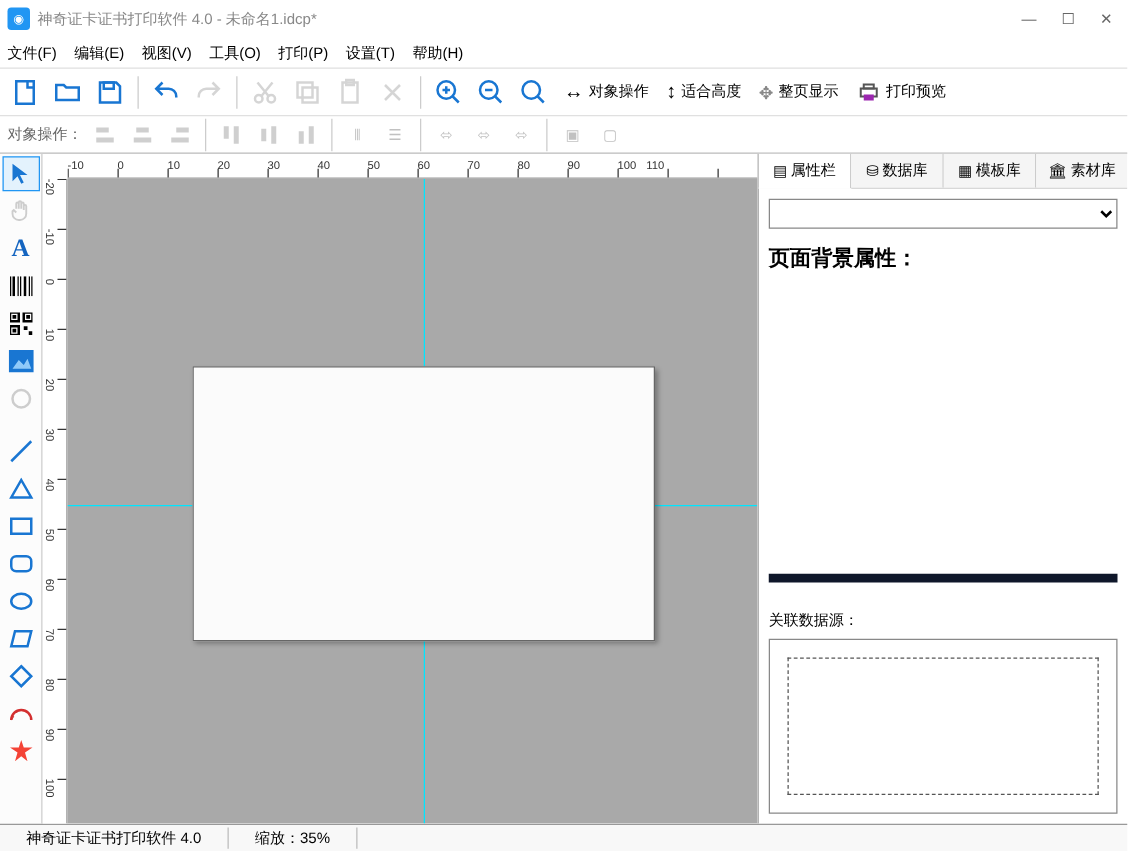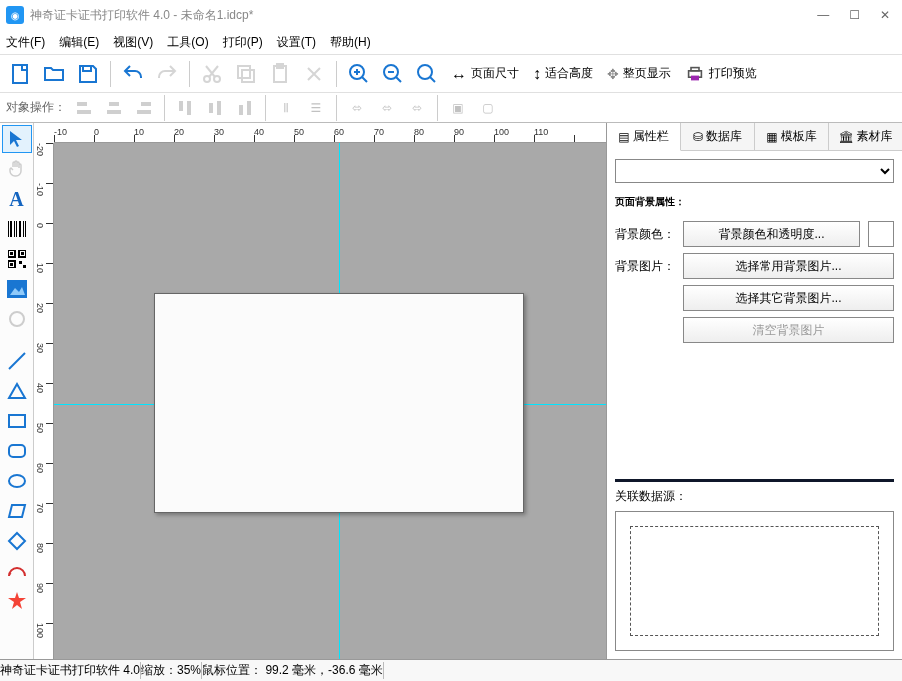--- a/index.html
+++ b/index.html
@@ -30,32 +30,32 @@
 .page { position: absolute; left: 100px; top: 150px; width: 370px; height: 220px; background: #fbfbfb; border: 1px solid #666; box-shadow: 2px 2px 4px rgba(0,0,0,0.3); }
 .guide-v { position: absolute; top: 0; bottom: 0; width: 1px; background: #00e5ff; left: 285px; }
 .guide-h { position: absolute; left: 0; right: 0; height: 1px; background: #00e5ff; top: 261px; }
 .rpanel { width: 296px; background: #fff; border-left: 1px solid #999; display: flex; flex-direction: column; }
 .rtabs { display: flex; height: 28px; border-bottom: 1px solid #ccc; }
 .rtab { flex: 1; display: flex; align-items: center; justify-content: center; gap: 3px; cursor: pointer; border-right: 1px solid #ccc; background: #f5f5f5; }
 .rtab.active { background: #fff; border-bottom: 1px solid #fff; margin-bottom: -1px; }
 .rtab:last-child { border-right: none; }
 .rbody { flex: 1; padding: 8px; display: flex; flex-direction: column; gap: 8px; overflow: hidden; }
 .combo { width: 100%; height: 24px; border: 1px solid #888; background: #fff; }
-.sectitle { font-weight: bold; font-size: 10px; padding: 4px 0; }
+.sectitle { font-weight: bold; font-size: 17px; padding: 4px 0; }
 .proprow { display: flex; align-items: center; gap: 8px; margin-bottom: 6px; }
 .propbtn { flex: 1; height: 26px; border: 1px solid #888; background: linear-gradient(#fff,#eee); cursor: pointer; text-align: center; line-height: 24px; }
 .propbtn.disabled { color: #999; }
 .swatch { width: 26px; height: 26px; border: 1px solid #888; background: #fff; }
-.dssec { border-top: 3px solid #0f172a; padding-top: 6px; margin-top: auto; }
+.dssec { border-top: 7px solid #0f172a; padding-top: 22px; margin-top: auto; }
 .dssel { flex: 1; height: 22px; border: 1px solid #888; background: #fff; padding: 0 4px; }
 .thumbhdr { background: #0a4db3; color: #fff; padding: 3px 6px; font-weight: bold; }
 .thumbbox { height: 140px; border: 1px solid #888; padding: 14px; }
 .thumbinner { width: 100%; height: 100%; border: 1px dashed #555; }
 .statusbar { height: 22px; border-top: 1px solid #999; display: flex; align-items: center; font-size: 12px; background: #f8f8f8; }
-.statusbar .cell { padding: 0 0; border-right: 1px solid #bbb; }
+.statusbar .cell { padding: 0 21px; border-right: 1px solid #bbb; }
 .rtick { position: absolute; font-size: 9px; color: #333; }
 </style>
 </head>
 <body>
 
 <div class="titlebar">
   <div class="icon">◉</div>
   <div class="title">神奇证卡证书打印软件 4.0 - 未命名1.idcp*</div>
   <div class="winbtns">
     <span>—</span>
@@ -142,21 +142,21 @@
       </svg>
     </div>
   <div class="tbtn">
       <svg viewBox="0 0 24 24">
         <circle cx="10" cy="10" r="7" fill="none" stroke="#1976d2" stroke-width="2"></circle>
         <path d="M15 15l5 5" stroke="#1976d2" stroke-width="2"></path>
       </svg>
     </div>
   <div class="tlabel">
       <span style="font-size:16px">↔</span>
-      <span>页面尺寸</span>
+      <span>对象操作</span>
     </div>
   <div class="tlabel">
       <span style="font-size:16px">↕</span>
       <span>适合高度</span>
     </div>
   <div class="tlabel">
       <span style="font-size:14px;color:#888">✥</span>
       <span>整页显示</span>
     </div>
   <div class="tlabel">
@@ -338,21 +338,21 @@
         <span class="rtick" style="left: 280px; top: 4px;">60</span>
         <div style="position: absolute; top: 12px; height: 8px; width: 1px; background: rgb(51, 51, 51); left: 280px;"></div>
         <span class="rtick" style="left: 320px; top: 4px;">70</span>
         <div style="position: absolute; top: 12px; height: 8px; width: 1px; background: rgb(51, 51, 51); left: 320px;"></div>
         <span class="rtick" style="left: 360px; top: 4px;">80</span>
         <div style="position: absolute; top: 12px; height: 8px; width: 1px; background: rgb(51, 51, 51); left: 360px;"></div>
         <span class="rtick" style="left: 400px; top: 4px;">90</span>
         <div style="position: absolute; top: 12px; height: 8px; width: 1px; background: rgb(51, 51, 51); left: 400px;"></div>
         <span class="rtick" style="left: 440px; top: 4px;">100</span>
         <div style="position: absolute; top: 12px; height: 8px; width: 1px; background: rgb(51, 51, 51); left: 440px;"></div>
-        <span class="rtick" style="left: 480px; top: 4px;">110</span>
+        <span class="rtick" style="left: 463px; top: 4px;">110</span>
         <div style="position: absolute; top: 12px; height: 8px; width: 1px; background: rgb(51, 51, 51); left: 480px;"></div>
         <span class="rtick" style="left: 520px; top: 4px; margin-left: 32px;">120</span>
         <div style="position: absolute; top: 12px; height: 8px; width: 1px; background: rgb(51, 51, 51); left: 520px;"></div>
       </div>
     <div class="canvasrow">
       <div class="vruler" id="vruler">
           <span class="rtick" style="top: 0px; left: 1px; writing-mode: vertical-rl;">-20</span>
           <div style="position: absolute; left: 12px; width: 8px; height: 1px; background: rgb(51, 51, 51); top: 0px;"></div>
           <span class="rtick" style="top: 40px; left: 1px; writing-mode: vertical-rl;">-10</span>
           <div style="position: absolute; left: 12px; width: 8px; height: 1px; background: rgb(51, 51, 51); top: 40px;"></div>
@@ -402,48 +402,28 @@
           <span>模板库</span>
         </div>
       <div class="rtab">
           <span>🏛</span>
           <span>素材库</span>
         </div>
     </div>
     <div class="rbody">
       <select class="combo"></select>
       <div class="sectitle">页面背景属性：</div>
-      <div>
-        <div class="proprow">
-          <span style="width:60px">背景颜色：</span>
-          <div class="propbtn">背景颜色和透明度...</div>
-          <div class="swatch"></div>
-        </div>
-        <div class="proprow">
-          <span style="width:60px">背景图片：</span>
-          <div class="propbtn">选择常用背景图片...</div>
-        </div>
-        <div class="proprow">
-          <span style="width:60px"></span>
-          <div class="propbtn">选择其它背景图片...</div>
-        </div>
-        <div class="proprow">
-          <span style="width:60px"></span>
-          <div class="propbtn disabled">清空背景图片</div>
-        </div>
-      </div>
       <div class="dssec">
         <div class="proprow">
           <span>关联数据源：</span>
         </div>
         <div class="thumbbox">
           <div class="thumbinner"></div>
         </div>
       </div>
     </div>
   </div>
 </div>
 
 <div class="statusbar">
   <div class="cell">神奇证卡证书打印软件 4.0</div>
   <div class="cell">缩放：35%</div>
-  <div class="cell">鼠标位置：  99.2 毫米，-36.6 毫米</div>
 </div>
 
 </body></html>

